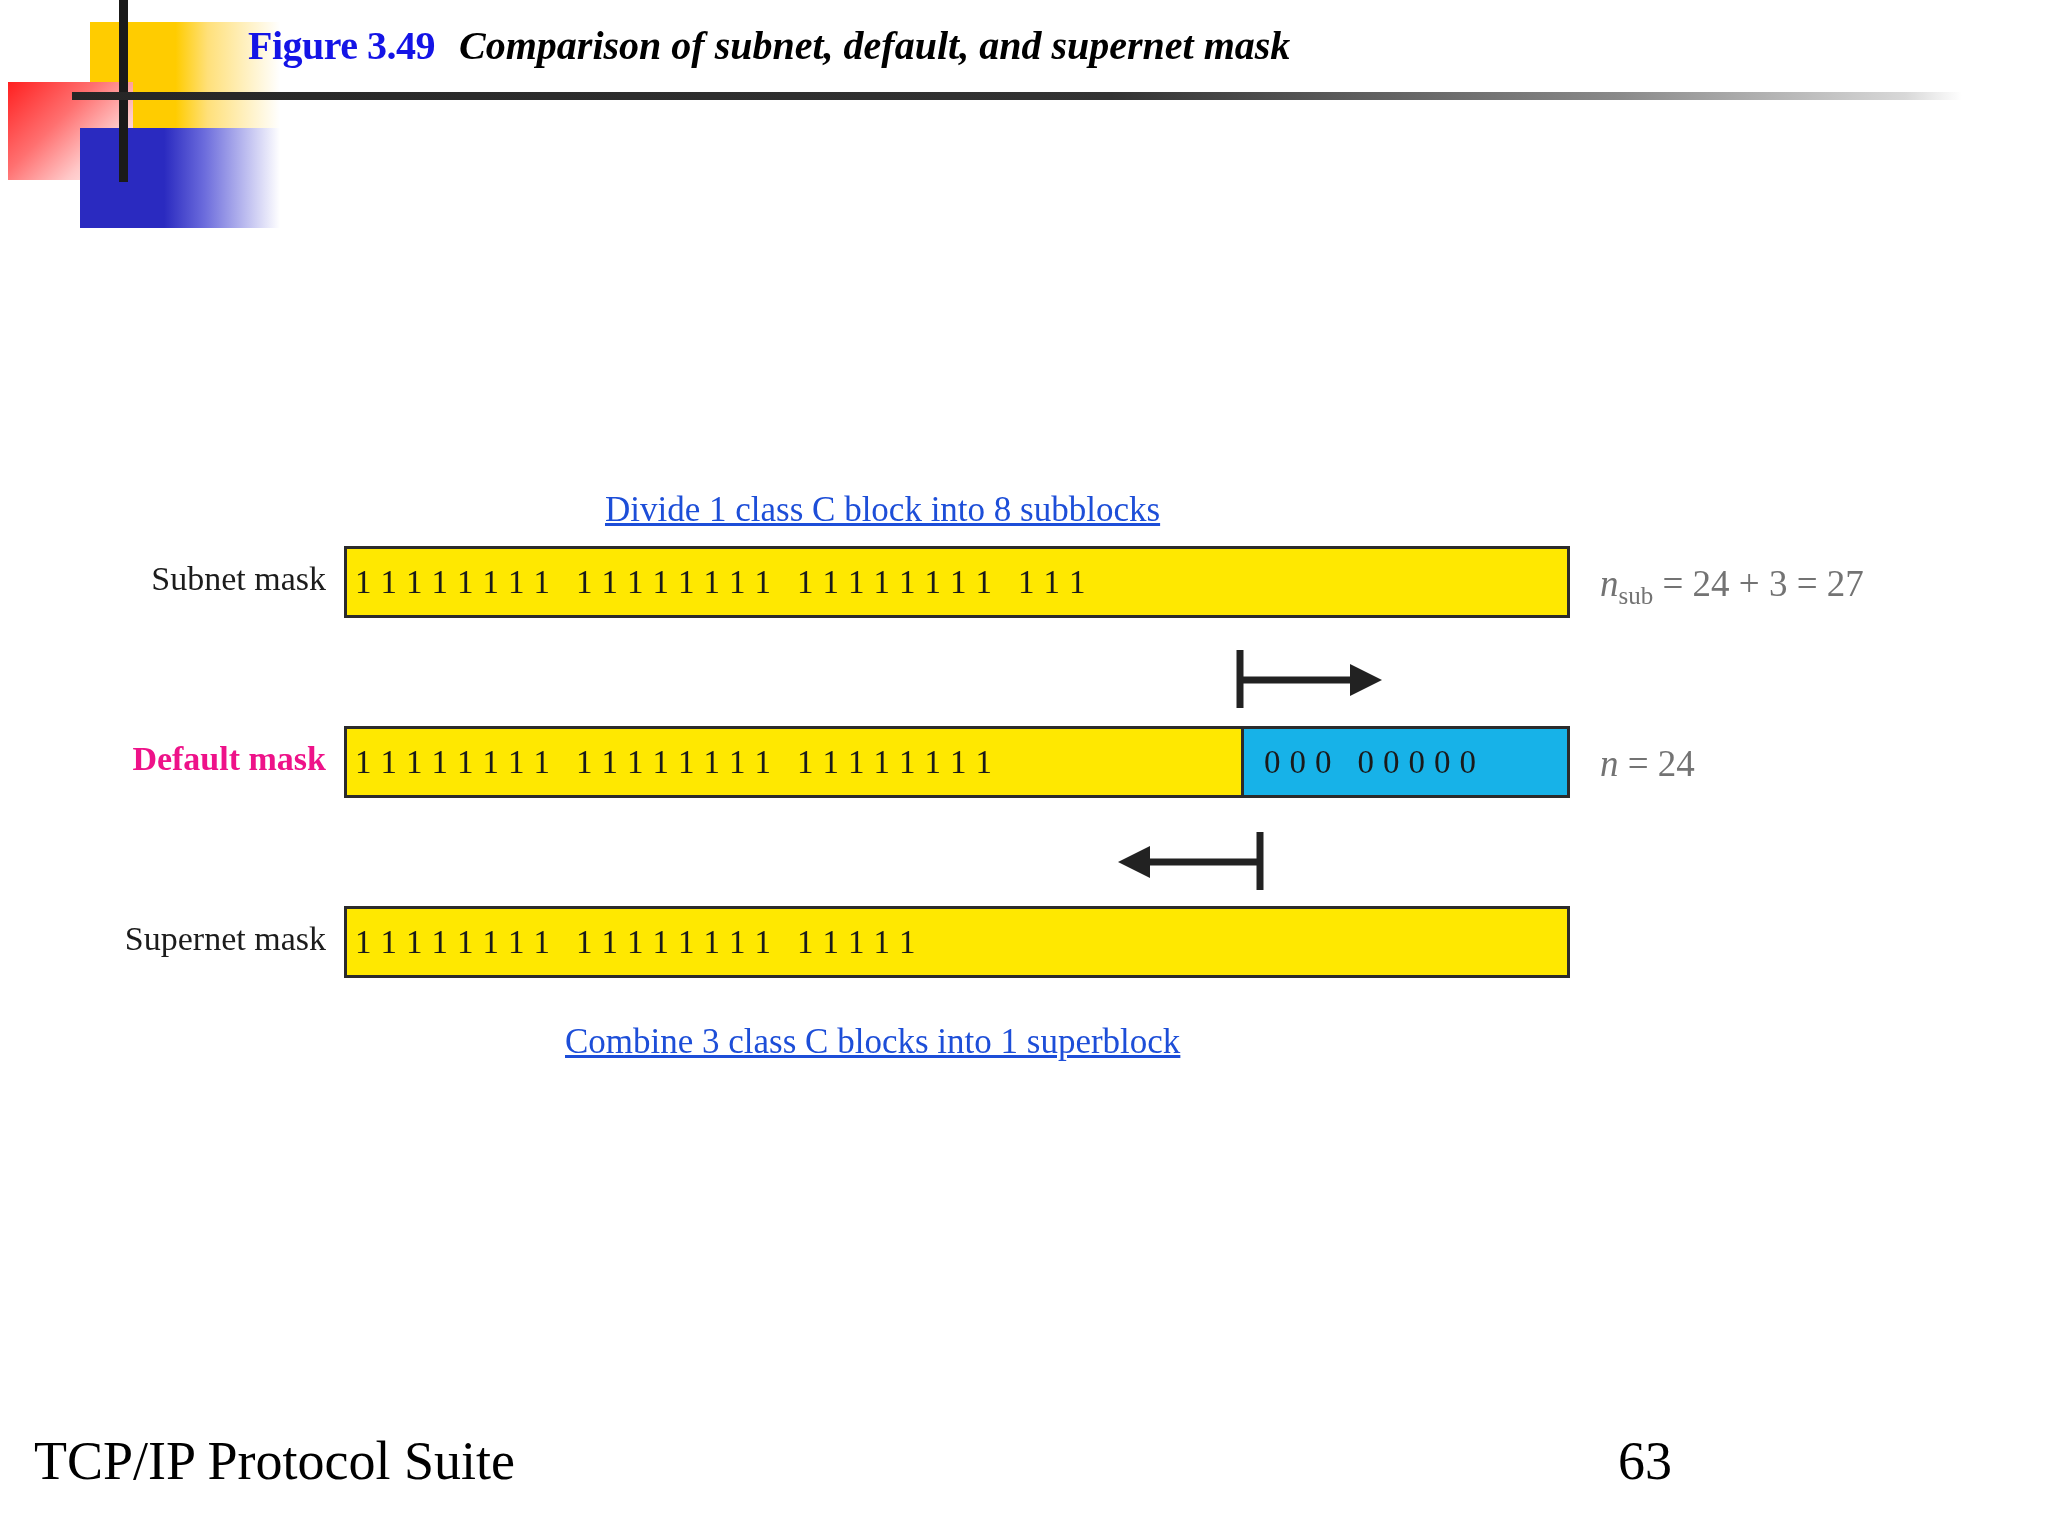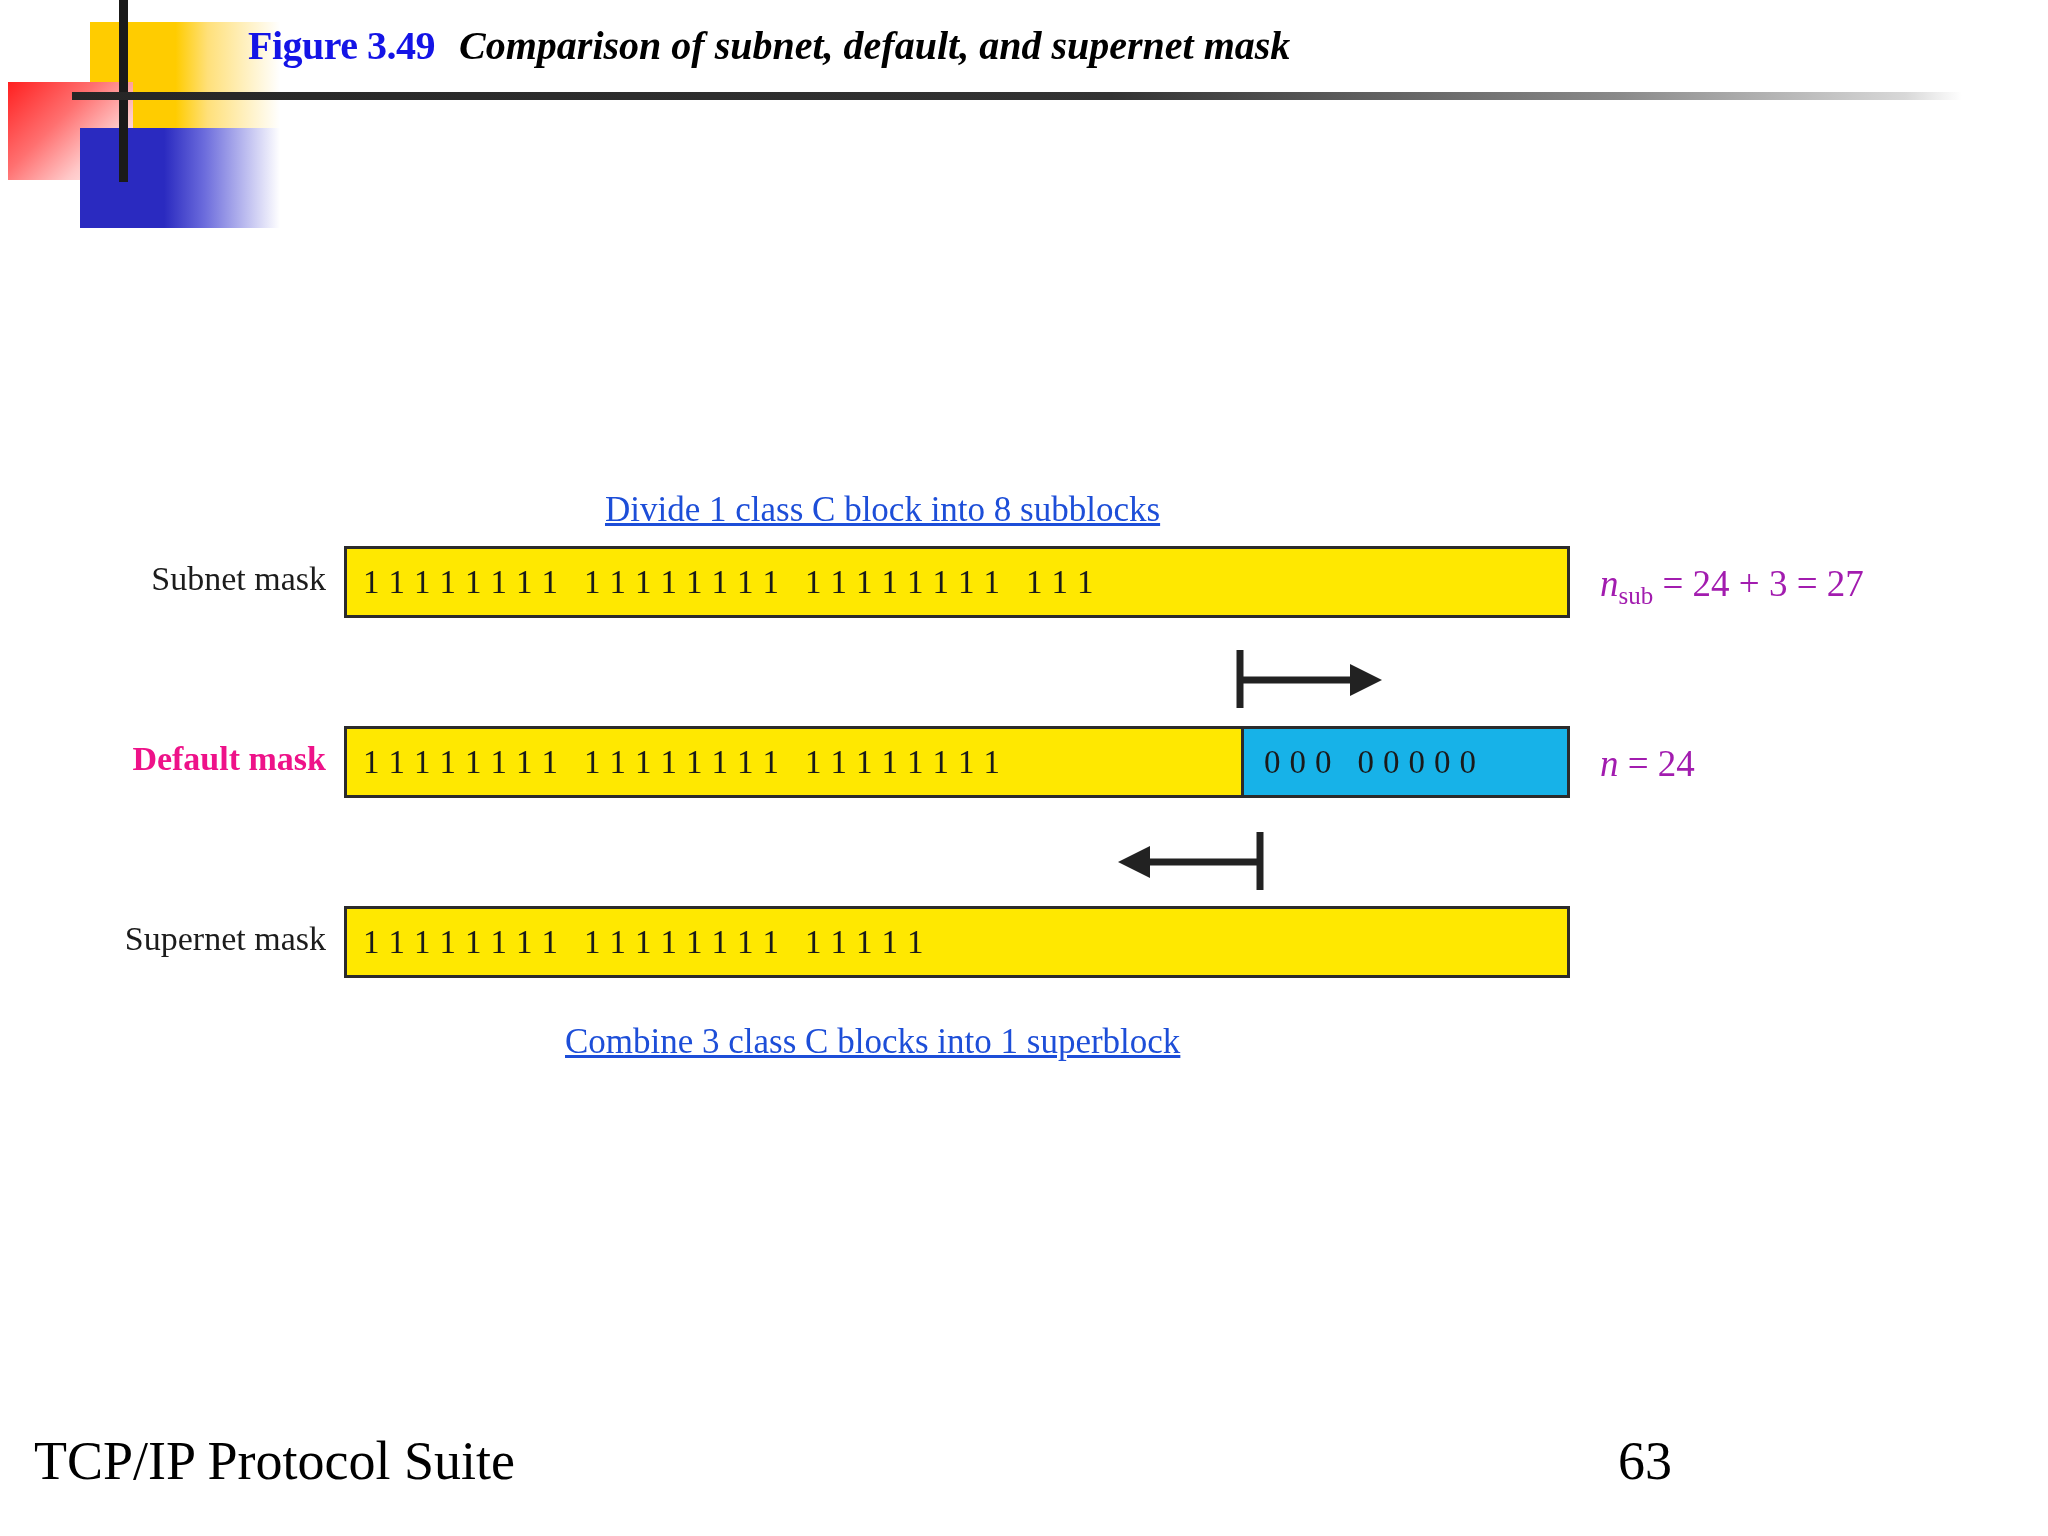--- a/index.html
+++ b/index.html
@@ -137,29 +137,29 @@
     color: #1a1a1a;
     white-space: nowrap;
     font-family: "Liberation Serif", "DejaVu Serif", serif;
     line-height: 1;
   }
   .octet { margin-right: 26px; }
   .octet:last-child { margin-right: 0; }
   .octet span { margin-right: 9px; }
   .octet span:last-child { margin-right: 0; }
 
-  .seg-ones .bits { padding-left: 16px; }
+  .seg-ones .bits { padding-left: 8px; }
   .seg-zeros .bits { padding-left: 20px; }
 
   
   .formula {
     position: absolute;
     font-size: 37px;
     white-space: nowrap;
-    color: #a21caf;
+    color: #737373;
     font-family: "Liberation Serif", "DejaVu Serif", serif;
   }
   .formula .var { font-style: italic; }
   .formula .sub {
     font-size: 25px;
     vertical-align: sub;
     font-style: normal;
   }
 
   

